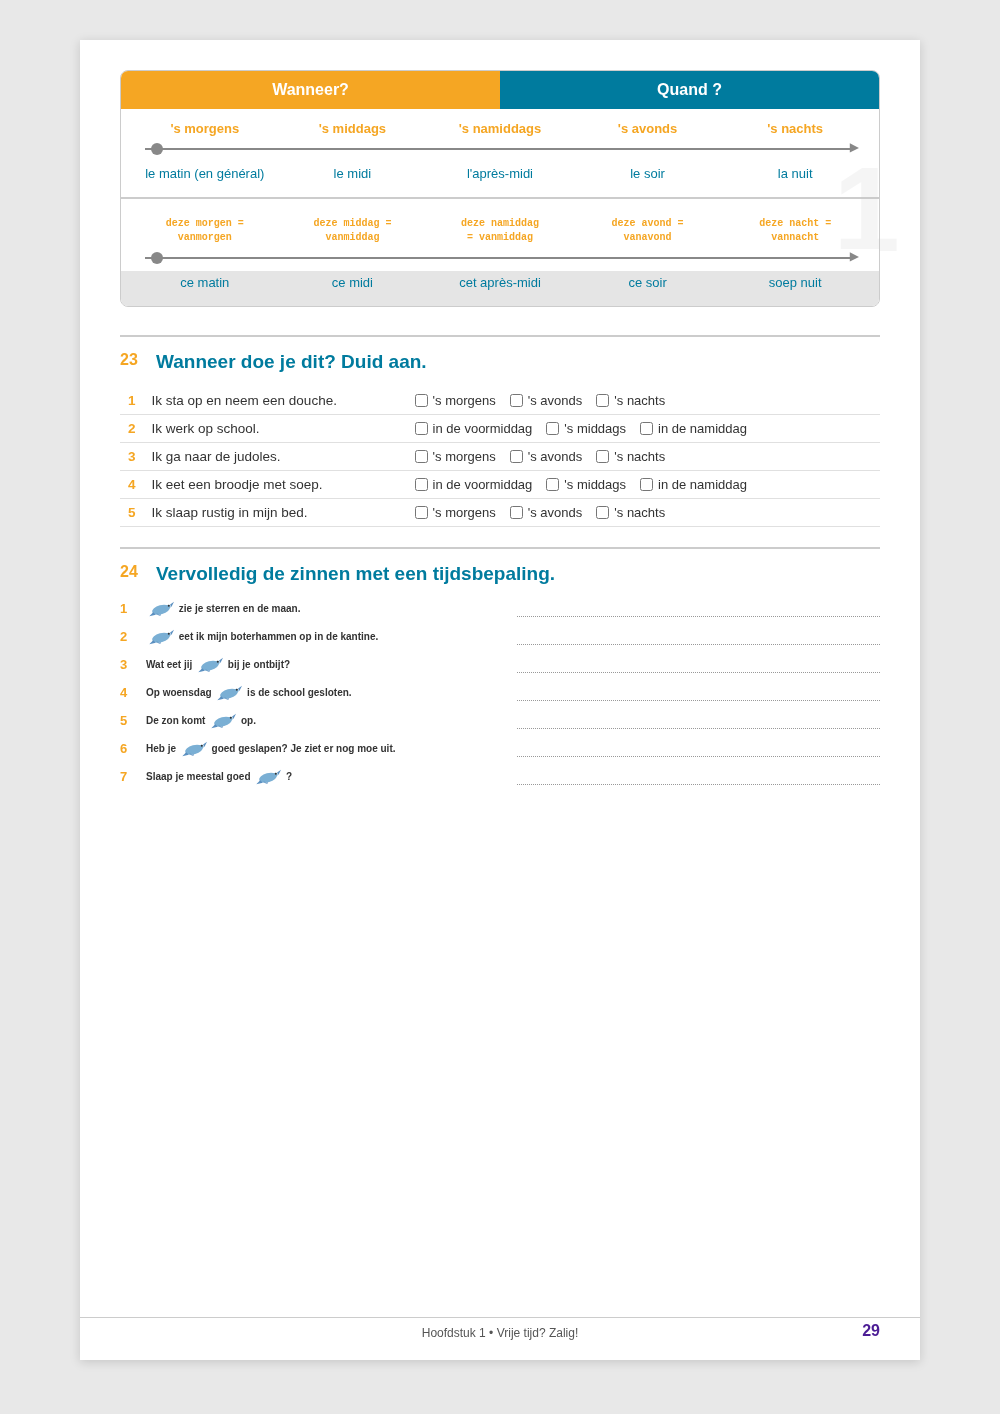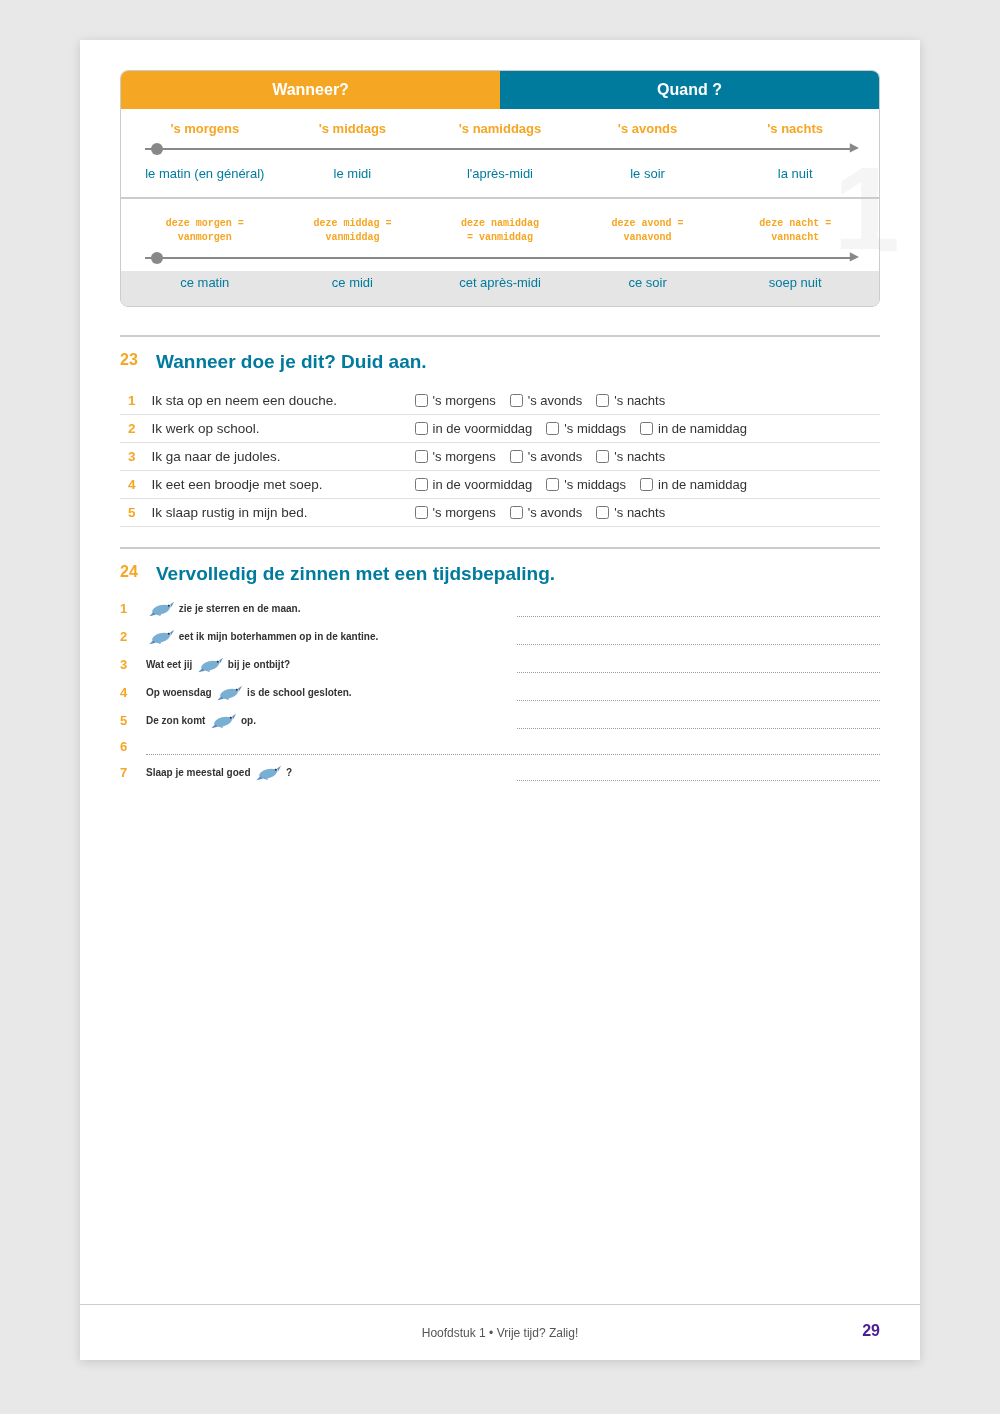--- a/index.html
+++ b/index.html
@@ -259,21 +259,21 @@
       position: absolute;
       bottom: 20px;
       left: 0;
       right: 0;
       display: flex;
       justify-content: center;
       align-items: center;
       font-size: 12px;
       color: #555;
       border-top: 1px solid #ccc;
-      padding-top: 21px;
+      padding-top: 8px;
     }
     .page-number {
       position: absolute;
       right: 40px;
       bottom: 20px;
       font-size: 16px;
       font-weight: bold;
       color: #4c1d95;
     }
     .footer-text {
@@ -470,20 +470,28 @@
     <ellipse cx="30" cy="12" rx="5" ry="3" fill="#7aafd4" transform="rotate(-20,30,12)"></ellipse>
     <polygon points="8,20 2,26 12,24" fill="#5a8fc0"></polygon>
     <polygon points="34,8 40,4 36,12" fill="#5a8fc0"></polygon>
     <circle cx="32" cy="10" r="1.5" fill="#333"></circle>
     <path d="M14,22 Q16,26 20,24" stroke="#5a8fc0" stroke-width="1.5" fill="none"></path>
   </svg></span> op.</span>
           <div class="ex24-dots"></div>
         </div>
         <div class="ex24-row">
           <span class="ex24-num">6</span>
+          <span class="ex24-text">Heb je <span class="dolphin-icon"><svg viewBox="0 0 40 30" xmlns="http://www.w3.org/2000/svg">
+    <ellipse cx="20" cy="16" rx="14" ry="7" fill="#7aafd4" transform="rotate(-15,20,16)"></ellipse>
+    <ellipse cx="30" cy="12" rx="5" ry="3" fill="#7aafd4" transform="rotate(-20,30,12)"></ellipse>
+    <polygon points="8,20 2,26 12,24" fill="#5a8fc0"></polygon>
+    <polygon points="34,8 40,4 36,12" fill="#5a8fc0"></polygon>
+    <circle cx="32" cy="10" r="1.5" fill="#333"></circle>
+    <path d="M14,22 Q16,26 20,24" stroke="#5a8fc0" stroke-width="1.5" fill="none"></path>
+  </svg></span> goed geslapen? Je ziet er nog moe uit.</span>
           <div class="ex24-dots"></div>
         </div>
         <div class="ex24-row">
           <span class="ex24-num">7</span>
           <span class="ex24-text">Slaap je meestal goed <span class="dolphin-icon"><svg viewBox="0 0 40 30" xmlns="http://www.w3.org/2000/svg">
     <ellipse cx="20" cy="16" rx="14" ry="7" fill="#7aafd4" transform="rotate(-15,20,16)"></ellipse>
     <ellipse cx="30" cy="12" rx="5" ry="3" fill="#7aafd4" transform="rotate(-20,30,12)"></ellipse>
     <polygon points="8,20 2,26 12,24" fill="#5a8fc0"></polygon>
     <polygon points="34,8 40,4 36,12" fill="#5a8fc0"></polygon>
     <circle cx="32" cy="10" r="1.5" fill="#333"></circle>

